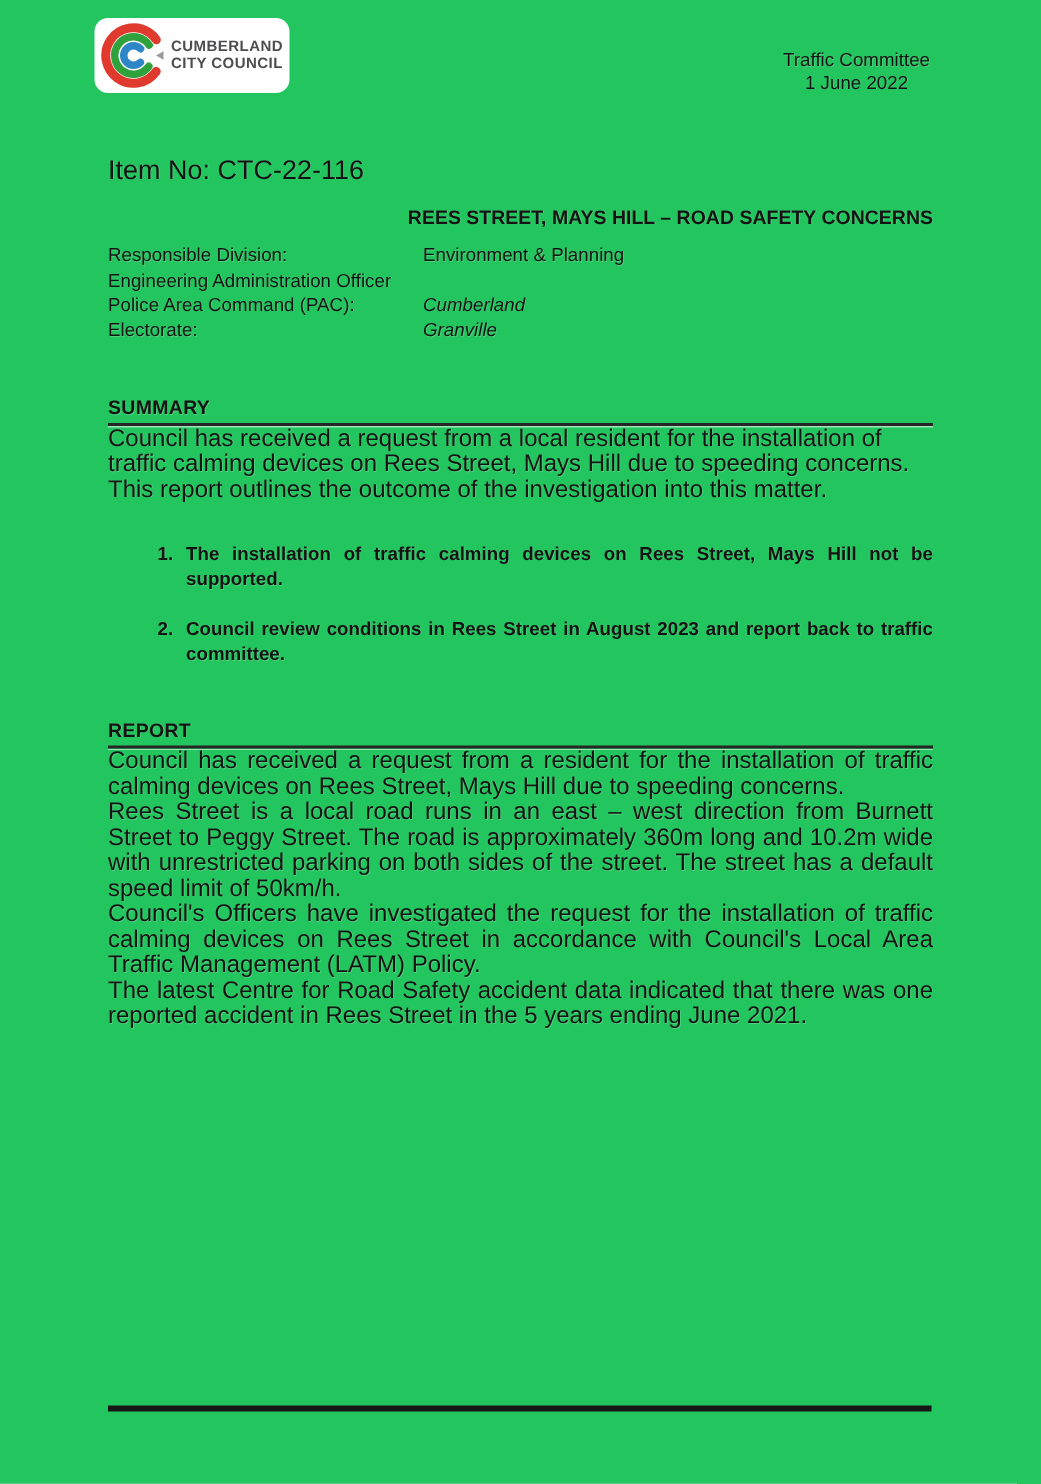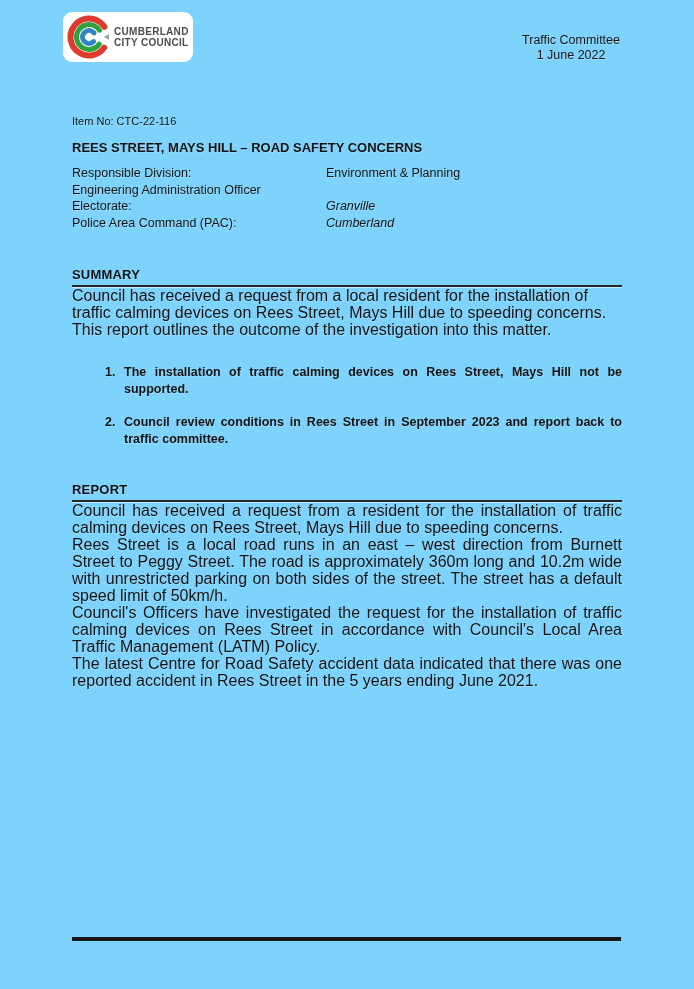--- a/index.html
+++ b/index.html
@@ -1,19 +1,19 @@
 <!DOCTYPE html>
 <html><head>
 <meta charset="utf-8">
 <style>
   html,body { margin:0; padding:0; }
   .page {
     position:relative;
     width:694px; height:989px;
-    background:#7dd3fc;
+    background:#22c55e;
     font-family:"Liberation Sans", sans-serif;
     color:#131313;
     overflow:hidden;
     text-shadow:0.5px 0.5px 0 rgba(255,255,255,0.22);
   }
   
   .header {
     display:flex; justify-content:space-between; align-items:flex-start;
     padding:12px 74px 0 63px;
   }
@@ -27,24 +27,24 @@
   .logo-text {
     font-size:10px; font-weight:700; color:#4d4d4f;
     line-height:11.5px; letter-spacing:0.3px; white-space:nowrap;
   }
   .header-right {
     text-align:center; font-weight:400; font-size:12.5px; line-height:15px;
     padding-top:21px;
   }
   
   .main { padding:0 72px; }
-  .item-no { margin-top:52px; font-size:11px; }
-  .doc-title { margin-top:13px; font-size:13px; font-weight:700; }
+  .item-no { margin-top:40px; font-size:18px; }
+  .doc-title { margin-top:13px; font-size:13px; font-weight:700;text-align:right; }
   .fields { margin-top:10px; font-size:12.5px; line-height:16.5px; }
-  .field-row { display:flex;gap:44px; }
+  .field-row { display:flex; }
   .field-label { flex:0 0 210px; }
   .field-value.italic { font-style:italic; }
 
   .section-heading {
     font-size:13px; font-weight:700; letter-spacing:0.2px;
     padding-bottom:3px;
     border-bottom:2px solid #262626;
     box-shadow:0 1px 0 rgba(255,255,255,0.55);
   }
   .summary-heading { margin-top:36px; }
@@ -103,41 +103,41 @@
 
     <div class="fields">
       <div class="field-row">
         <span class="field-label">Responsible Division:</span>
         <span class="field-value">Environment &amp; Planning</span>
       </div>
       <div class="field-row">
         <span class="field-value">Engineering Administration Officer</span>
       </div>
       <div class="field-row">
+        <span class="field-label">Police Area Command (PAC):</span>
+        <span class="field-value italic">Cumberland</span>
+      </div>
+      <div class="field-row">
         <span class="field-label">Electorate:</span>
         <span class="field-value italic">Granville</span>
-      </div>
-      <div class="field-row">
-        <span class="field-label">Police Area Command (PAC):</span>
-        <span class="field-value italic">Cumberland</span>
       </div>
     </div>
 
     <div class="section-heading summary-heading">SUMMARY</div>
     <p class="body-text summary-p1">Council has received a request from a local resident for the installation of traffic calming devices on Rees Street, Mays Hill due to speeding concerns.</p>
     <p class="body-text summary-p2">This report outlines the outcome of the investigation into this matter.</p>
 
     <div class="reco-block">
       <div class="reco-item">
         <span class="reco-num">1.</span>
         <span class="reco-text">The installation of traffic calming devices on Rees Street, Mays Hill not be supported.</span>
       </div>
       <div class="reco-item">
         <span class="reco-num">2.</span>
-        <span class="reco-text">Council review conditions in Rees Street in September 2023 and report back to traffic committee.</span>
+        <span class="reco-text">Council review conditions in Rees Street in August 2023 and report back to traffic committee.</span>
       </div>
     </div>
 
     <div class="section-heading report-heading">REPORT</div>
     <p class="body-text report-p report-p1">Council has received a request from a resident for the installation of traffic calming devices on Rees Street, Mays Hill due to speeding concerns.</p>
     <p class="body-text report-p">Rees Street is a local road runs in an east – west direction from Burnett Street to Peggy Street. The road is approximately 360m long and 10.2m wide with unrestricted parking on both sides of the street. The street has a default speed limit of 50km/h.</p>
     <p class="body-text report-p">Council's Officers have investigated the request for the installation of traffic calming devices on Rees Street in accordance with Council's Local Area Traffic Management (LATM) Policy.</p>
     <p class="body-text report-p">The latest Centre for Road Safety accident data indicated that there was one reported accident in Rees Street in the 5 years ending June 2021.</p>
 
   </div>

